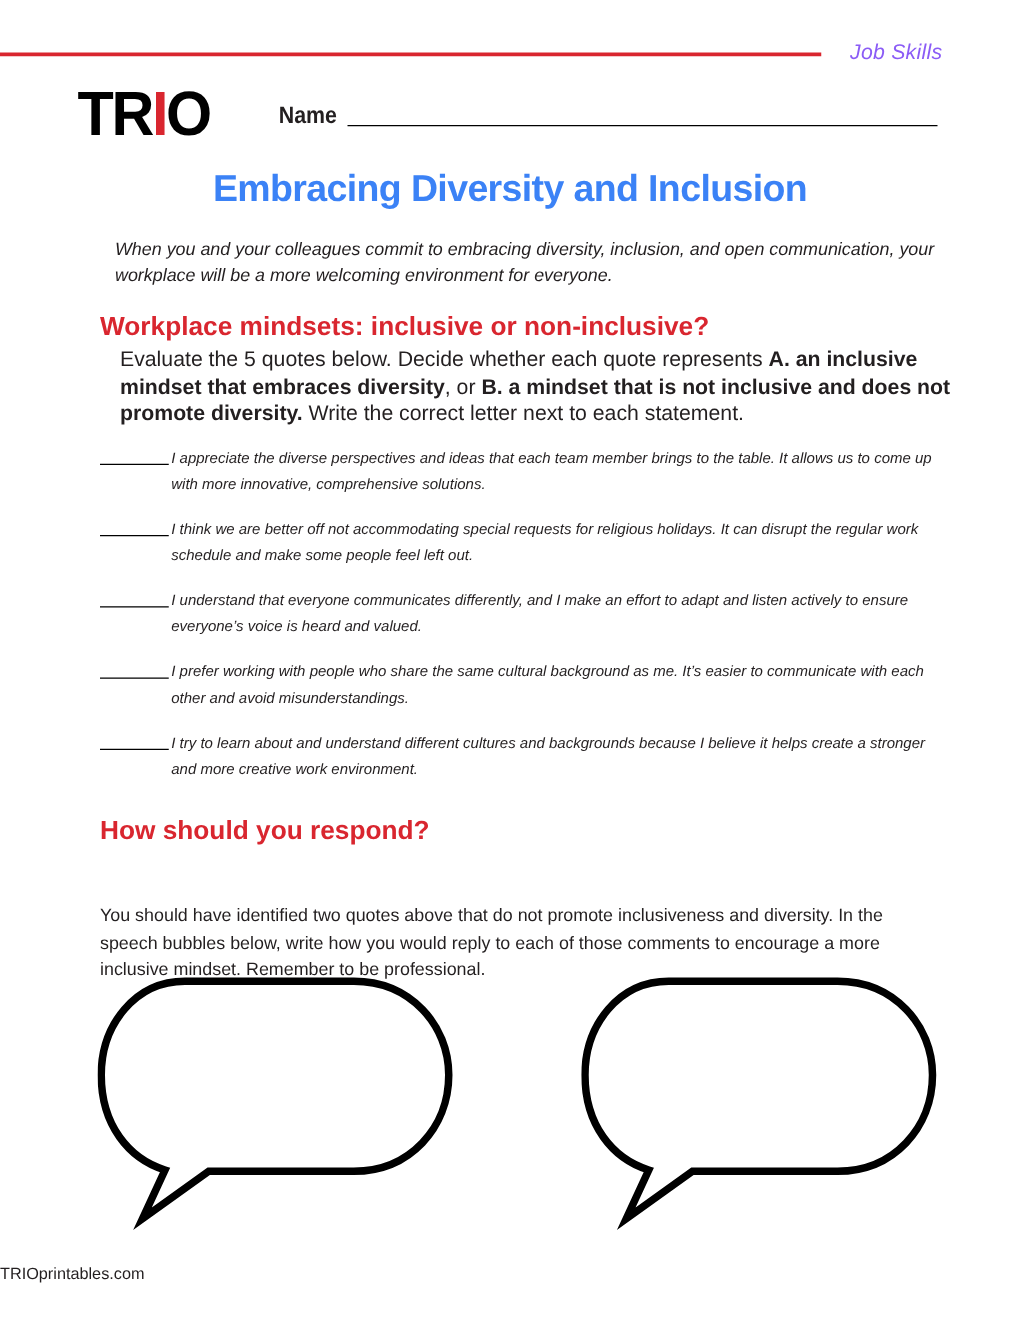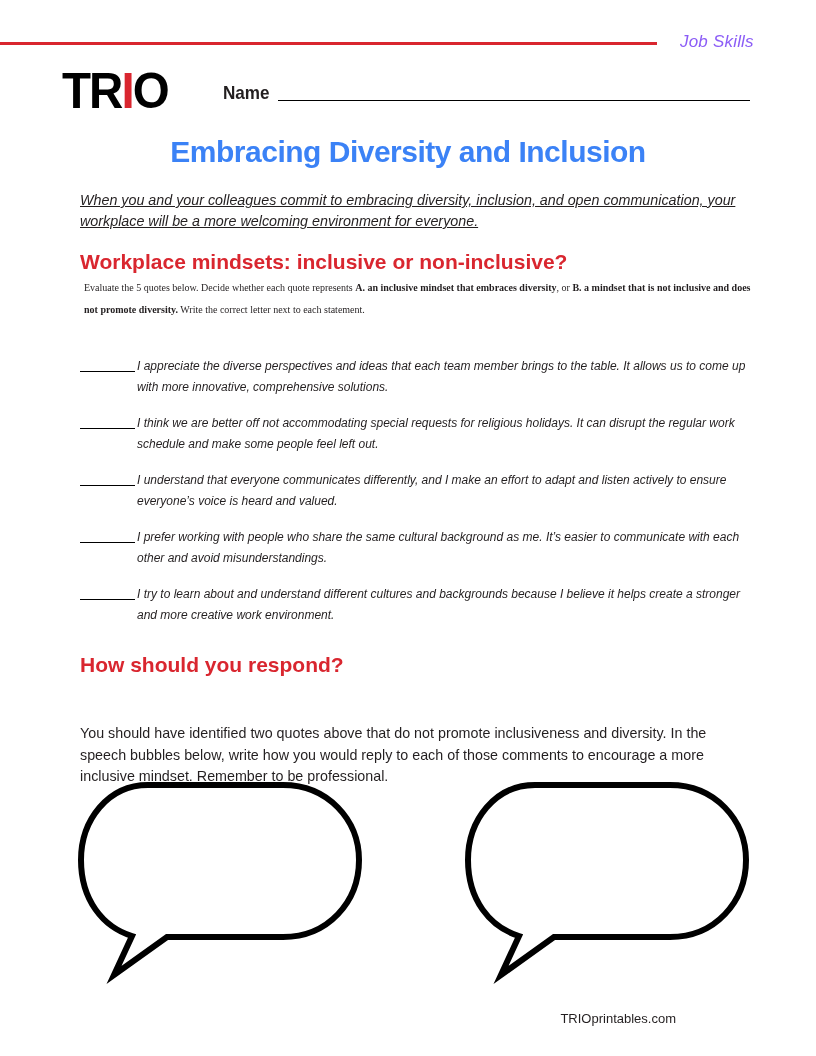--- a/index.html
+++ b/index.html
@@ -8,32 +8,32 @@
   .abs { position: absolute; }
   .top-rule { left: 0; top: 42px; width: 657px; height: 3px; background: #d9262f; }
   .category { left: 680px; top: 32px; font-style: italic; font-size: 17px; color: #8b5cf6; letter-spacing: 0.2px; }
   .logo { left: 62px; top: 66px; font-family: "Liberation Sans", sans-serif; font-weight: bold;
           font-size: 50px; line-height: 50px; letter-spacing: -2px; color: #000; transform: scaleX(0.95); transform-origin: left; }
   .logo .red { color: #d9262f; }
   .name-label { left: 223px; top: 82px; font-size: 19px; font-weight: bold; transform: scaleX(0.9); transform-origin: left; }
   .name-line { left: 278px; top: 100px; width: 472px; height: 1px; background: #000; }
   .title { left: 0; width: 816px; top: 135px; text-align: center; font-size: 30px; font-weight: bold;
            color: #3b82f6; letter-spacing: -0.5px; }
-  .intro { left: 80px; top: 190px; width: 660px; font-style: italic; font-size: 14.3px; line-height: 21px; text-decoration: underline; }
+  .intro { left: 92px; top: 190px; width: 660px; font-style: italic; font-size: 14.3px; line-height: 21px; }
   .h2 { font-size: 21px; font-weight: bold; color: #d9262f; }
   .h2-1 { left: 80px; top: 250px; }
-  .instr { left: 84px; top: 277px; width: 670px; font-size: 10px; line-height: 21.5px; font-family: Liberation Serif, serif; }
+  .instr { left: 96px; top: 277px; width: 670px; font-size: 17px; line-height: 21.5px; }
   .instr b { font-weight: bold; }
   .quote { left: 80px; width: 680px; font-size: 12px; line-height: 21px; }
   .quote .blank { position: absolute; left: 0; top: 0; width: 55px; height: 15px; border-bottom: 1px solid #000; }
   .quote .text { display: block; padding-left: 57px; font-style: italic; }
   .h2-2 { left: 80px; top: 653px; }
   .respond { left: 80px; top: 680px; width: 670px; font-size: 14.3px; line-height: 21.5px; margin-top: 43px; }
   .bubble { position: absolute; }
-  .footer { left: 0; width: 676px; top: 1011px; text-align: right; font-size: 13px; color: #231f20; }
+  .footer { left: 0; width: 676px; top: 1011px; text-align: left; font-size: 13px; color: #231f20; }
 </style>
 </head>
 <body>
 
 <div class="abs top-rule"></div>
 <div class="abs category">Job Skills</div>
 
 <div class="abs logo"><span>TR</span><span class="red">I</span><span>O</span></div>
 
 <div class="abs name-label">Name</div>

